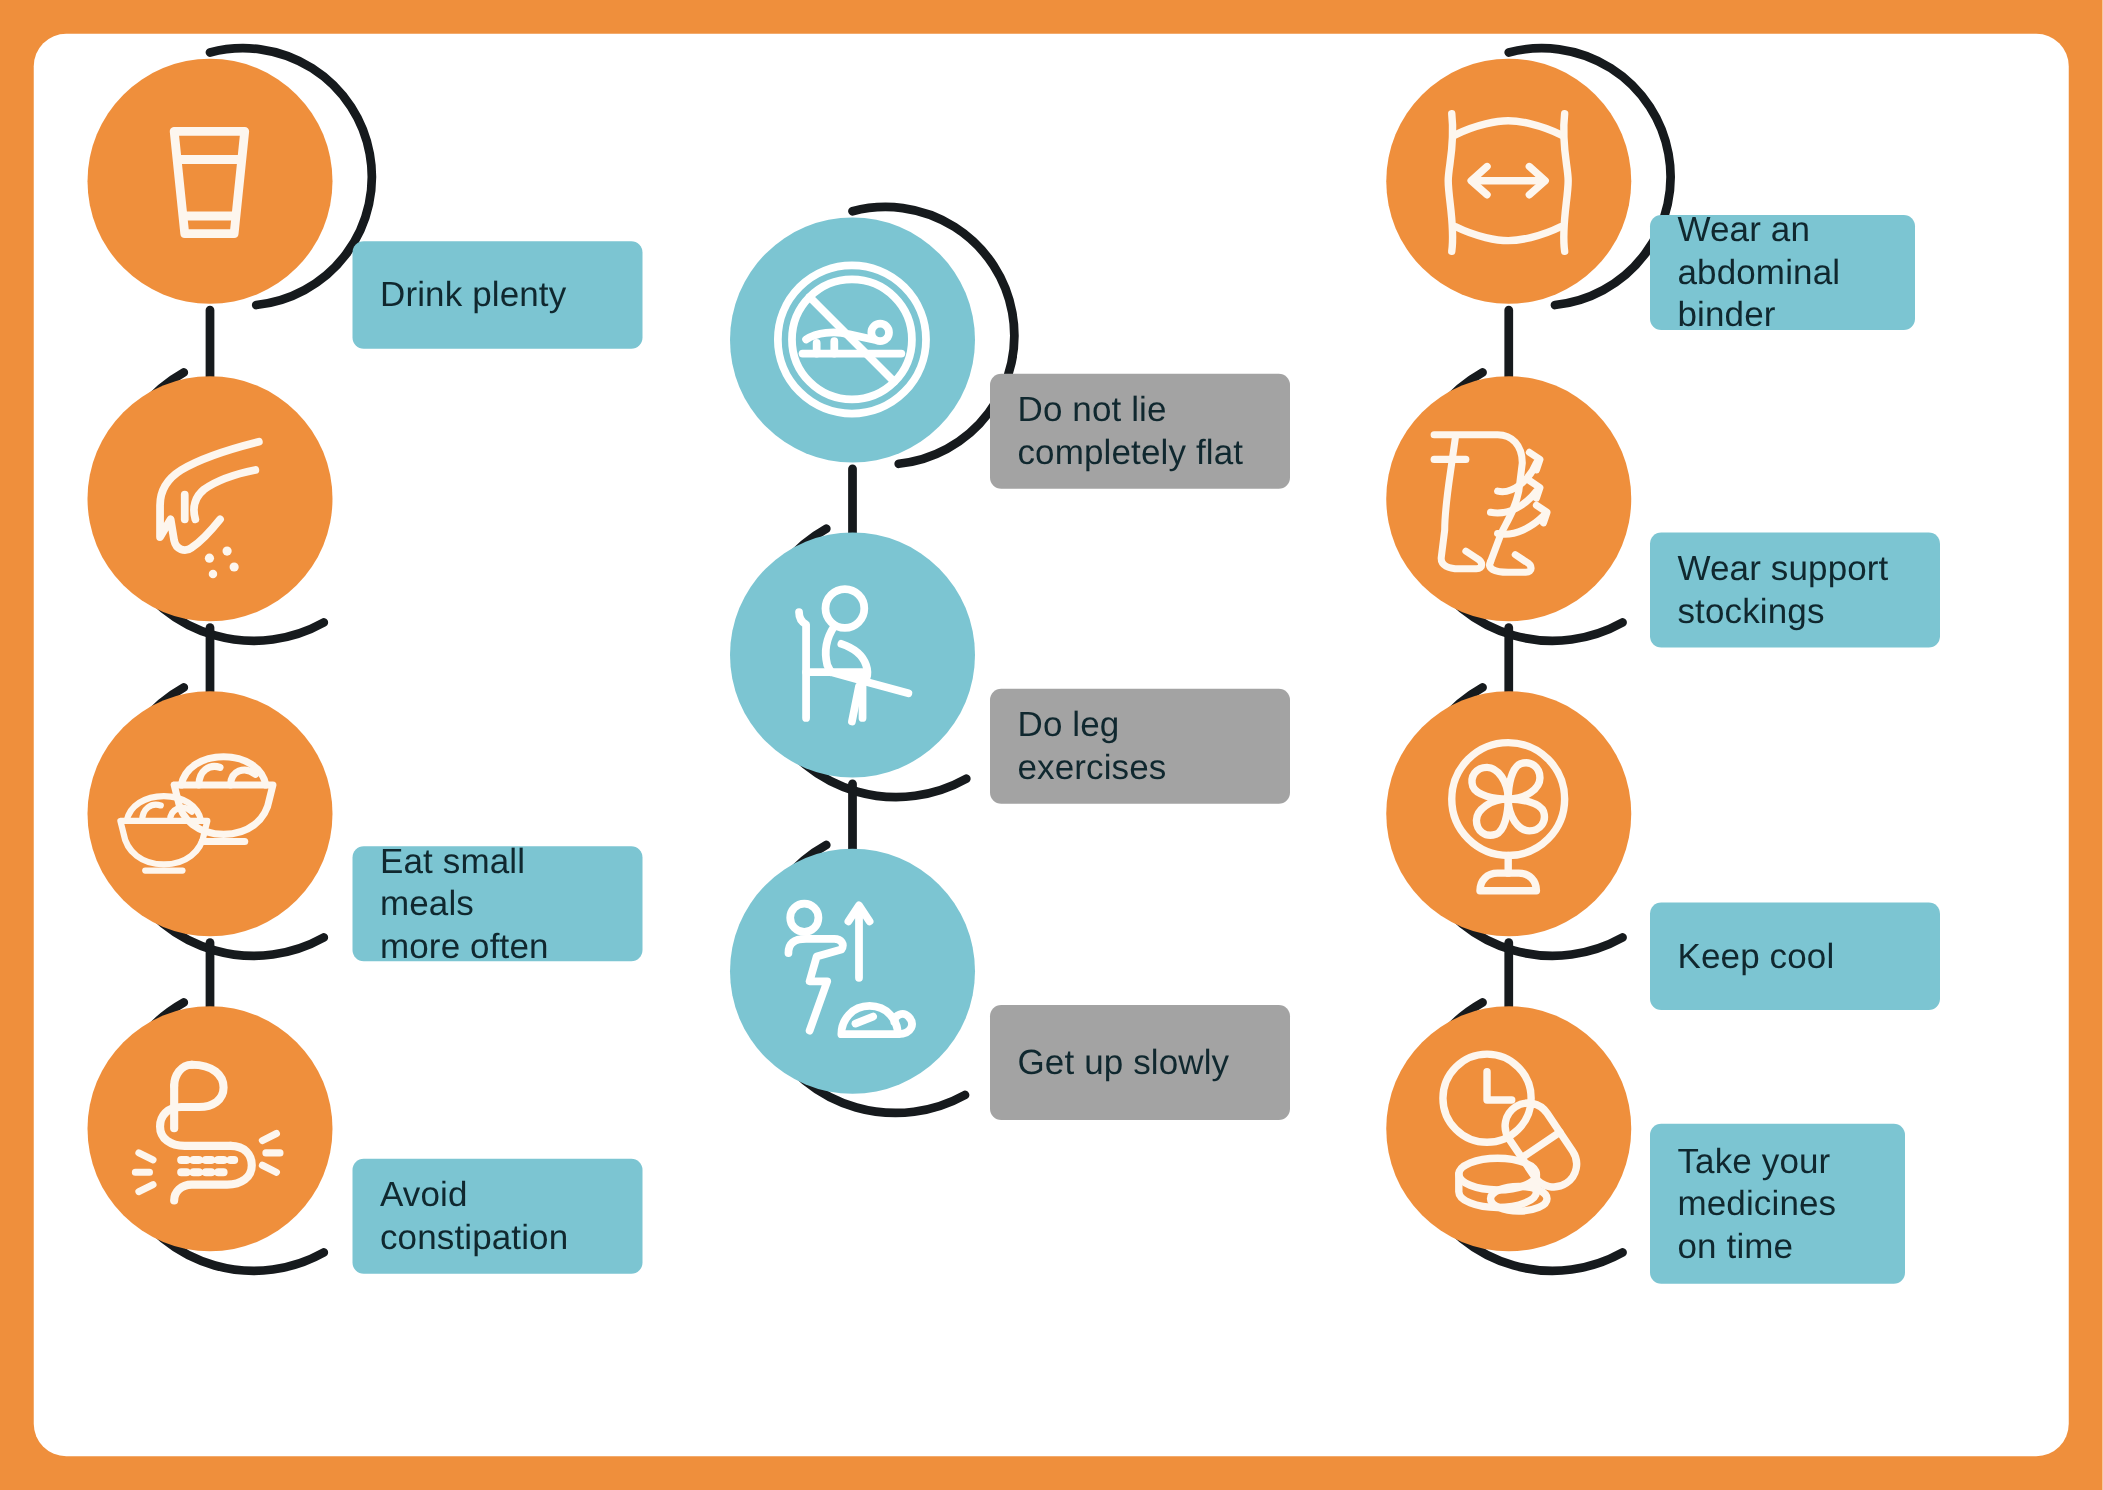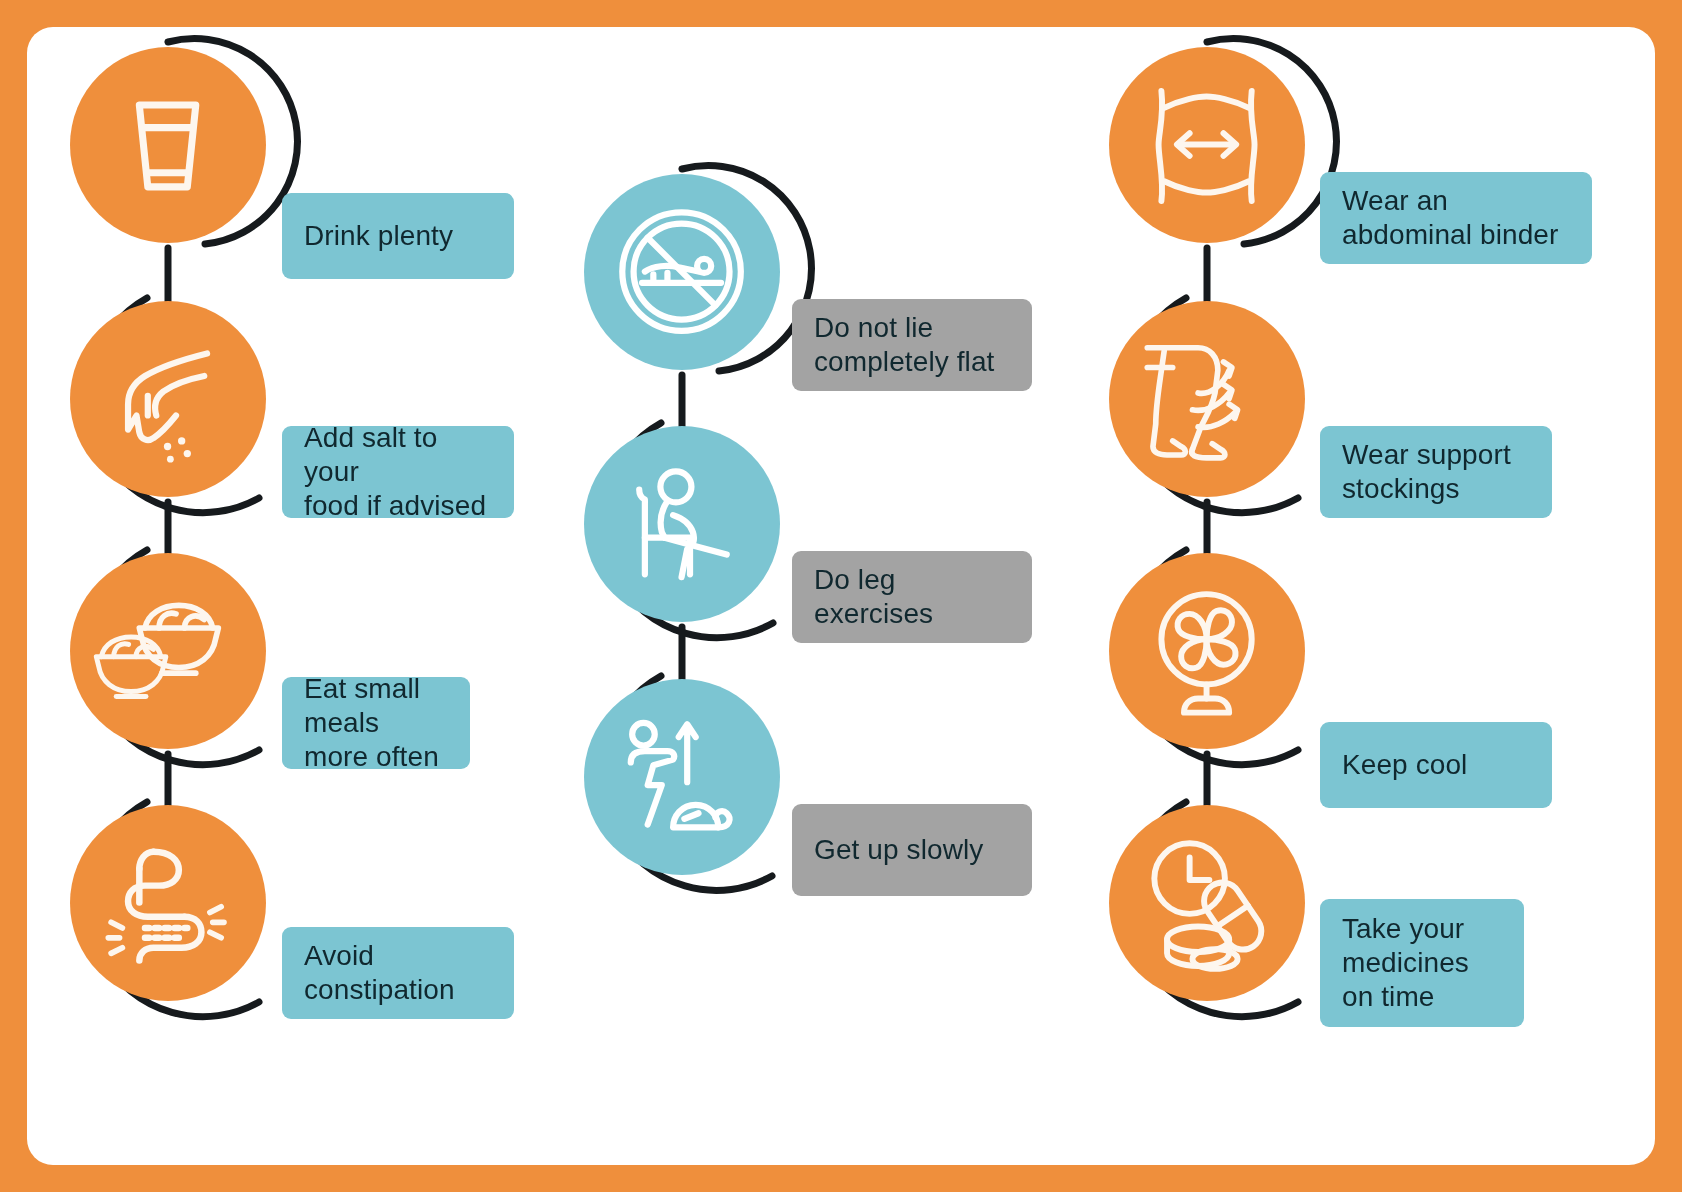--- a/index.html
+++ b/index.html
@@ -105,22 +105,20 @@
           <path d="M78 18 C62 22, 44 28, 34 34 C26 39, 22 46, 22 54 L22 72 L28 62 L30 74 C31 79, 36 81, 40 78 C46 74, 52 67, 56 62"></path>
           <path d="M76 34 C66 36, 54 40, 47 45 C42 49, 40 55, 42 62"></path>
           <path d="M36 48 L36 62"></path>
           <circle cx="50" cy="84" r="2.6" fill="#fdf6ee" stroke="none"></circle>
           <circle cx="60" cy="80" r="2.6" fill="#fdf6ee" stroke="none"></circle>
           <circle cx="64" cy="89" r="2.6" fill="#fdf6ee" stroke="none"></circle>
           <circle cx="52" cy="93" r="2.4" fill="#fdf6ee" stroke="none"></circle>
         </svg>
       </span>
     </div>
-    <div class="label teal" style="left:255px;top:399px;width:232px;height:92px;">Add salt to your
-food if advised</div>
 
     <div class="circle orange" style="left:43px;top:526px;width:196px;height:196px;">
       <span class="icon">
         <svg viewBox="0 0 100 100" fill="none" stroke="#fdf6ee" stroke-width="4" stroke-linejoin="round" stroke-linecap="round">
           <g transform="translate(26,4)">
             <path d="M8 30 C10 20, 20 14, 32 14 C44 14, 54 20, 56 30"></path>
             <path d="M18 30 C18 22, 24 18, 30 20"></path>
             <path d="M36 30 C36 22, 44 19, 50 24"></path>
             <path d="M4 30 H60 L58 38 C56 50, 46 58, 32 58 C18 58, 8 50, 6 38 Z"></path>
             <path d="M20 62 H44"></path>
@@ -128,21 +126,21 @@
           <g transform="translate(-4,28) scale(0.88)">
             <path d="M8 30 C10 20, 20 14, 32 14 C44 14, 54 20, 56 30"></path>
             <path d="M18 30 C18 22, 24 18, 30 20"></path>
             <path d="M36 30 C36 22, 44 19, 50 24"></path>
             <path d="M4 30 H60 L58 38 C56 50, 46 58, 32 58 C18 58, 8 50, 6 38 Z"></path>
             <path d="M20 62 H44"></path>
           </g>
         </svg>
       </span>
     </div>
-    <div class="label teal" style="left:255px;top:650px;width:188px;height:92px;">Eat small meals
+    <div class="label teal" style="left:255px;top:650px;width:232px;height:92px;">Eat small meals
 more often</div>
 
     <div class="circle orange" style="left:43px;top:778px;width:196px;height:196px;">
       <span class="icon">
         <svg viewBox="0 0 100 100" fill="none" stroke="#fdf6ee" stroke-width="4.6" stroke-linejoin="round" stroke-linecap="round">
           <path d="M40 14 C52 14, 58 20, 58 27 C58 34, 52 38, 44 38 L34 38 C26 38, 22 43, 22 49 C22 56, 28 60, 36 60 L62 60"></path>
           <path d="M62 60 C70 60, 74 65, 74 71 C74 78, 68 82, 60 82 L40 82 C34 82, 30 86, 30 91"></path>
           <path d="M30 26 C30 20, 34 14, 40 14"></path>
           <path d="M30 26 L30 50"></path>
           <path d="M34 68 L64 68" stroke-dasharray="3 4"></path>
@@ -207,21 +205,21 @@
           <path d="M18 12 C20 30, 16 42, 16 50 C16 60, 20 76, 18 90"></path>
           <path d="M82 12 C80 30, 84 42, 84 50 C84 60, 80 76, 82 90"></path>
           <path d="M20 24 C32 18, 44 16, 50 16 C56 16, 68 18, 80 24"></path>
           <path d="M20 76 C32 82, 44 84, 50 84 C56 84, 68 82, 80 76"></path>
           <path d="M30 50 L70 50"></path>
           <path d="M38 42 L29 50 L38 58"></path>
           <path d="M62 42 L71 50 L62 58"></path>
         </svg>
       </span>
     </div>
-    <div class="label teal" style="left:1293px;top:145px;width:272px;height:92px;">Wear an
+    <div class="label teal" style="left:1293px;top:145px;width:212px;height:92px;">Wear an
 abdominal binder</div>
 
     <div class="circle orange" style="left:1082px;top:274px;width:196px;height:196px;">
       <span class="icon">
         <svg viewBox="0 0 100 100" fill="none" stroke="#fdf6ee" stroke-width="4" stroke-linejoin="round" stroke-linecap="round">
           <path d="M8 14 L44 14 C52 14, 58 20, 58 30 L56 46 C54 56, 50 62, 46 70 L40 86"></path>
           <path d="M8 28 L26 28"></path>
           <path d="M20 16 L18 30 C16 44, 14 56, 14 68 L12 84 C12 88, 16 90, 22 90 L32 90 C36 90, 36 86, 32 84 L26 80"></path>
           <path d="M40 86 C38 90, 42 92, 50 92 L60 92 C64 92, 64 88, 60 86 L54 82"></path>
           <path d="M44 46 C52 48, 62 40, 66 30 M62 24 L68 28 L66 34"></path>

